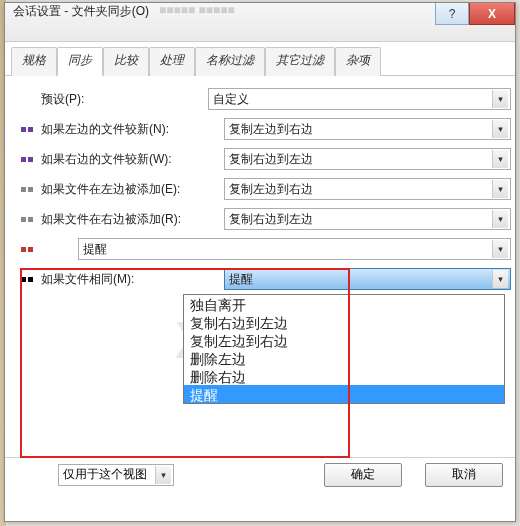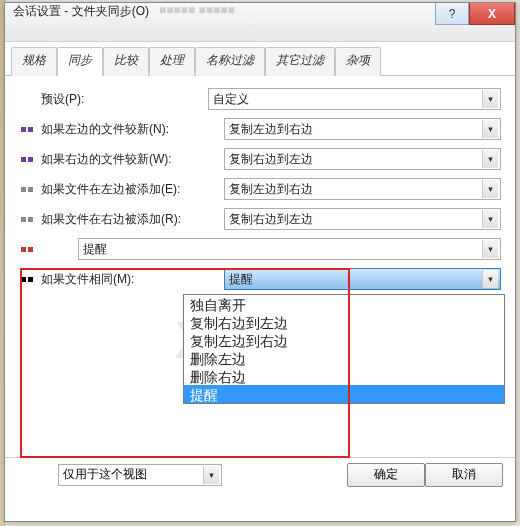--- a/index.html
+++ b/index.html
@@ -6,39 +6,39 @@
   body { margin: 0; background: #e8e4dc; width: 520px; height: 526px; overflow: hidden; }
   .window { position: absolute; left: 4px; top: 2px; width: 512px; height: 520px; background: #fff; border: 1px solid #888; box-shadow: 1px 1px 6px rgba(0,0,0,0.25); }
   .titlebar { height: 39px; background: linear-gradient(#f7f7f7,#e9e9e9); border-bottom: 1px solid #cfcfcf; display: flex; align-items: flex-start; padding: 0 0 8px 8px; font-size: 12px; color: #222; position: relative; }
   .title-blur { font-size: 12px; color: #cfcfcf; margin-left: 10px; filter: blur(0.6px); }
   .winbtns { position: absolute; right: 0; top: 0; display: flex; }
   .winbtn { width: 34px; height: 22px; border: 1px solid #8aa6c1; border-top: none; background: linear-gradient(#eaf3fb,#cfe1f2); display:flex; align-items:center; justify-content:center; font-size:12px; color:#334; }
   .winbtn.close { width: 46px; background: linear-gradient(#ef7b73,#ce4b3f); border-color:#a13027; color:#fff; font-weight:bold; }
   .tabs { display:flex; gap:0; padding: 4px 6px 0 6px; border-bottom:1px solid #c8c8c8; font-size:12px;font-style:italic; }
   .tab { padding: 4px 10px 6px; border:1px solid #c8c8c8; border-bottom:none; background:#f4f4f4; color:#333; position:relative; top:1px; border-radius:2px 2px 0 0; }
   .tab.active { background:#fff; border-bottom:1px solid #fff; }
-  .body { padding: 8px 14px 8px 16px; font-size:12px; color:#222; position:relative; height: calc(100% - 28px - 36px - 34px); }
+  .body { padding: 8px 4px 8px 16px; font-size:12px; color:#222; position:relative; height: calc(100% - 28px - 36px - 34px); }
   .row { display:flex; align-items:center; height:30px; }
   .marker { width:16px; display:flex; gap:2px; }
   .dot { width:5px; height:5px; background:#888; }
   .dot.purple { background:#6b3fa0; }
   .dot.red { background:#c0392b; }
   .dot.black { background:#000; }
   .label { width:146px; padding-left:4px; }
   .select { flex:1; height:22px; border:1px solid #abadb3; background:#fff; display:flex; align-items:center; padding:0 4px; position:relative; font-size:12px; justify-content:space-between;margin-left:41px; }
   .select .arrow { width:16px; height:18px; border-left:1px solid #c8c8c8; background:linear-gradient(#f6f6f6,#e0e0e0); display:flex; align-items:center; justify-content:center; font-size:9px; color:#333; margin-right:-2px; }
   .select.open { background: linear-gradient(#cfe6fb,#8cc1ee); border-color:#3c7fb1; }
   .dropdown { position:absolute; left:178px; right:10px; top:218px; background:#fff; border:1px solid #7a7a7a; font-size:14px; z-index:5; }
   .dropdown .item { padding:2px 6px; height:18px; line-height:16px; }
   .dropdown .item.sel { background:#3399ff; color:#fff; }
   .redbox { position:absolute; left:15px; top:192px; width:330px; height:190px; border:2px solid #d22; pointer-events:none; z-index:6; }
   .footer { position:absolute; left:0; right:0; bottom:30px; height:34px; border-top:1px solid #d0d0d0; display:flex; align-items:center; padding:0 12px; justify-content:space-between; }
-  .footer .select { width:164px; flex:none; }
+  .footer .select { width:116px; flex:none; }
   .btn { width:78px; height:24px; border:1px solid #8a8a8a; background:linear-gradient(#fdfdfd,#e6e6e6); font-size:12px; display:flex; align-items:center; justify-content:center; border-radius:2px; }
-  .btns { display:flex; gap:0; }
+  .btns { display:flex; gap:23px; }
   .watermark { position:absolute; left:50%; top:230px; transform:translate(-50%,0); font-size:52px; font-weight:bold; color:rgba(120,120,120,0.18); letter-spacing:8px; pointer-events:none; z-index:4; white-space:nowrap; }
   .bg-strip { position:absolute; left:0; top:0; width:6px; height:526px; background:linear-gradient(#cbb893,#d8cba8); }
 </style>
 </head>
 <body>
 <div class="bg-strip"></div>
 
 <div class="window">
   <div class="titlebar">
     <span>会话设置 - 文件夹同步(O)</span>

